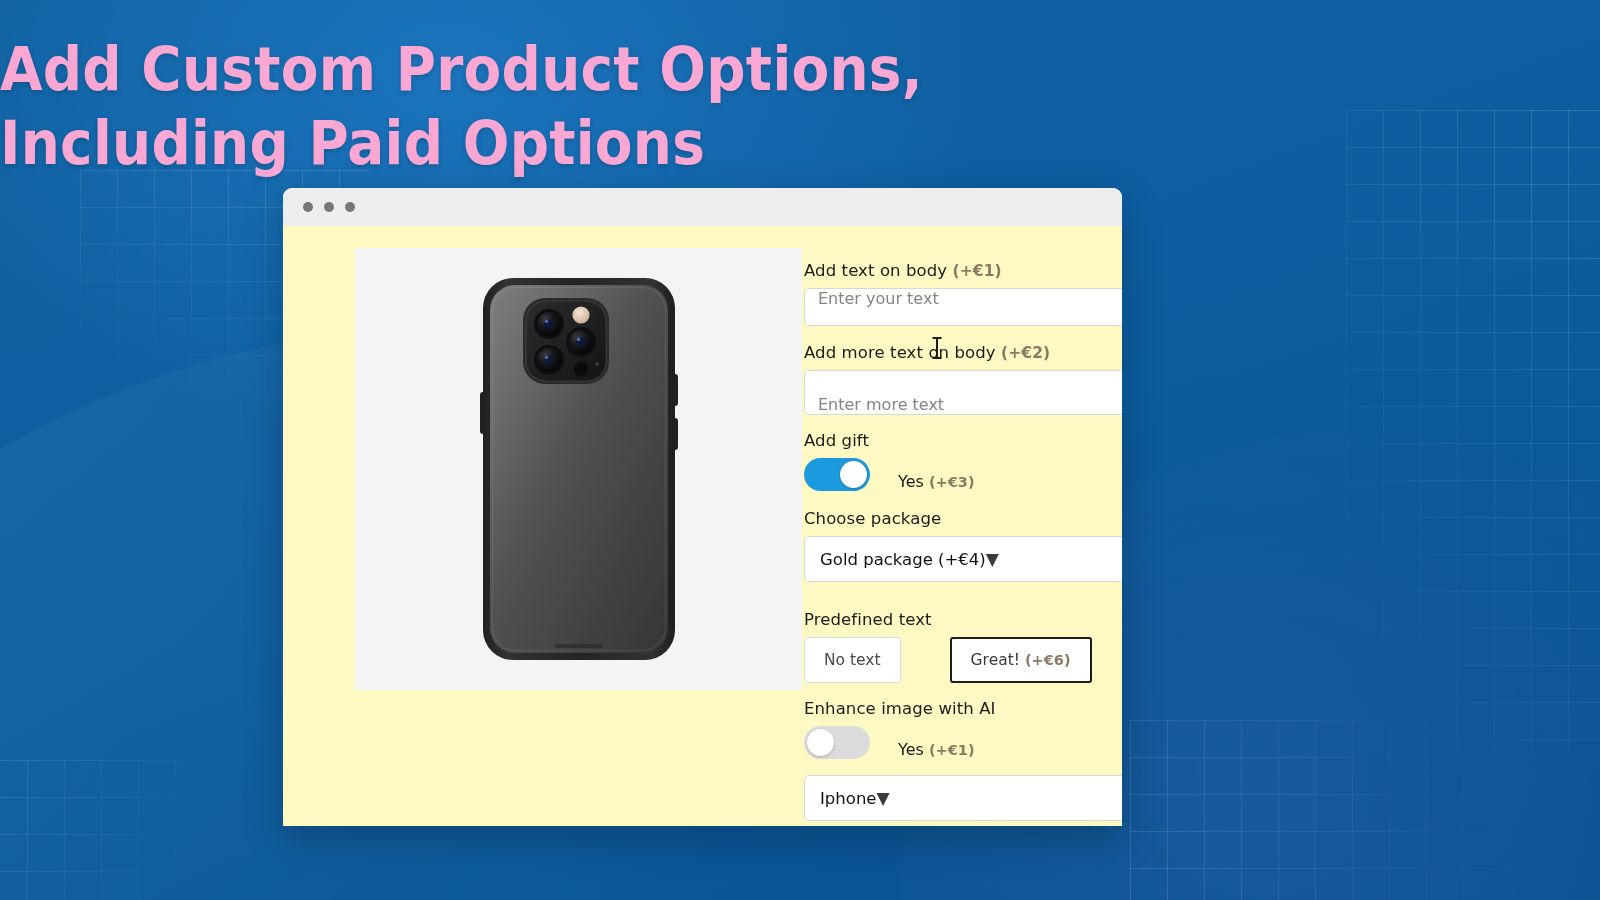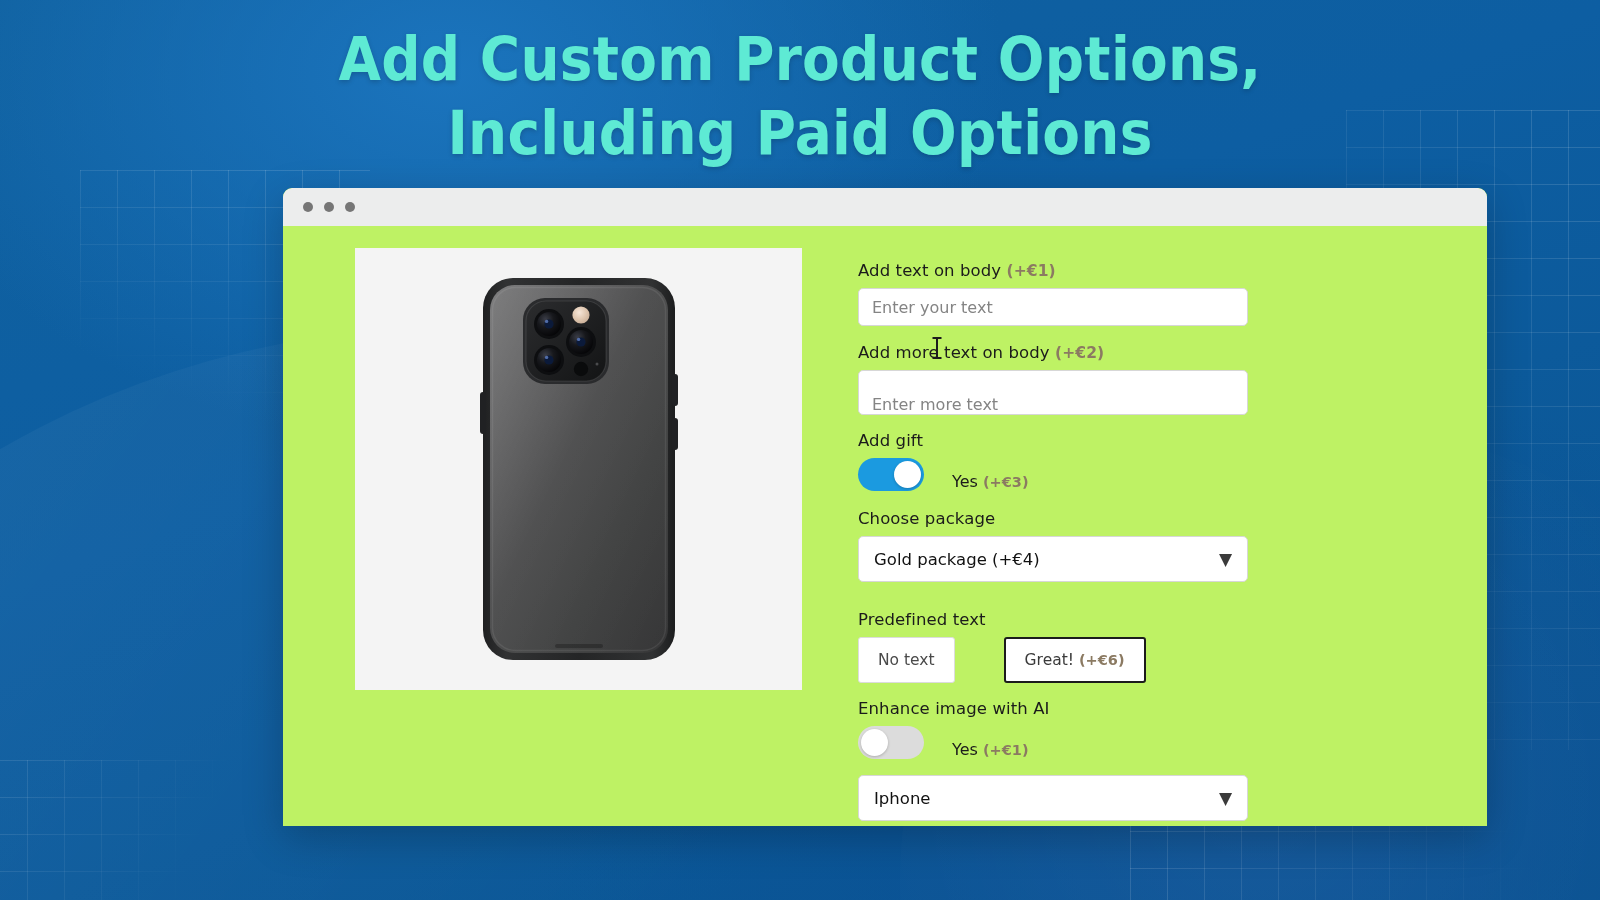--- a/index.html
+++ b/index.html
@@ -56,34 +56,34 @@
             mask-image: linear-gradient(60deg, rgba(0,0,0,1) 5%, rgba(0,0,0,0) 75%);
   }
   .grid-bl {
     left: -10px; top: 760px; width: 300px; height: 150px;
     -webkit-mask-image: linear-gradient(110deg, rgba(0,0,0,0.9) 0%, rgba(0,0,0,0) 70%);
             mask-image: linear-gradient(110deg, rgba(0,0,0,0.9) 0%, rgba(0,0,0,0) 70%);
   }
 
   
   #headline {
-    position: absolute; left: 0; top: 22px; width: 1600px;
-    text-align: center; color: #5eead4;
+    position: absolute; left: 0; top: 32px; width: 1600px;
+    text-align: left; color: #f9a8d4;
     font-family: "DejaVu Sans Condensed", "Liberation Sans Narrow", "Liberation Sans", sans-serif;
     font-weight: 700; font-size: 61px; line-height: 74px;
     letter-spacing: 0.3px;
     text-shadow: 0 2px 5px rgba(0,0,0,0.18);
   }
   #headline .ln { display: block; }
 
   
   #window {
     position: absolute; left: 283px; top: 188px;
-    width: 1204px; height: 638px;
-    background: #bef264;
+    width: 839px; height: 638px;
+    background: #fef9c3;
     border-radius: 9px 9px 0 0;
     box-shadow: 0 12px 40px rgba(0,0,0,0.22);
     overflow: hidden;
   }
   #titlebar {
     height: 38px; background: #eceded;
     display: flex; align-items: center; padding-left: 20px; gap: 11px;
     border-radius: 9px 9px 0 0;
   }
   .dot { width: 10px; height: 10px; border-radius: 50%; background: #767676; }
@@ -108,21 +108,21 @@
   .lbl {
     font-size: 16.5px; color: #1b1b1b; font-weight: 400;
     margin-bottom: 8px; display: block; letter-spacing: .1px;
   }
   .price { color: #8b7a62; font-weight: 700; font-size: 15.5px; }
   .price-sm { color: #8b7a62; font-weight: 700; font-size: 14.5px; }
 
   .txtin {
     width: 390px; height: 38px; border: 1px solid #d7d7d7;
     border-radius: 5px; background: #fff;
-    display: flex; align-items: center; padding: 0 13px;
+    display: flex; align-items: flex-start; padding: 0 13px;
     font-size: 16px; color: #848484;
   }
   .txtin.area { height: 45px; align-items: flex-start; padding-top: 24px; }
 
   .gap-a { height: 17px; }
   .gap-b { height: 16px; }
   .gap-c { height: 18px; }
   .gap-d { height: 28px; }
   .gap-e { height: 16px; }
   .gap-f { height: 16px; }
@@ -141,21 +141,21 @@
     box-shadow: 0 1px 3px rgba(0,0,0,0.22);
   }
   .toggle.on  .knob { right: 3px; }
   .toggle.off .knob { left: 3px; }
   .togtext { font-size: 16px; color: #1b1b1b; }
 
   
   .sel {
     width: 390px; height: 46px; border: 1px solid #d7d7d7; border-radius: 5px;
     background: #fff; display: flex; align-items: center;
-    padding: 0 15px; justify-content: space-between;
+    padding: 0 15px; justify-content: flex-start;
     font-size: 16.5px; color: #111;
   }
   .caret { font-size: 17px; color: #3b3b3b; line-height: 1; }
 
   
   .btnrow { display: flex; gap: 6px; }
   .optbtn {
     height: 46px; border: 1px solid #dcdcdc; background: #fff;
     display: flex; align-items: center; justify-content: center;
     padding: 16px 19px; font-size: 15.5px; color: #4a4a4a; border-radius: 3px;

